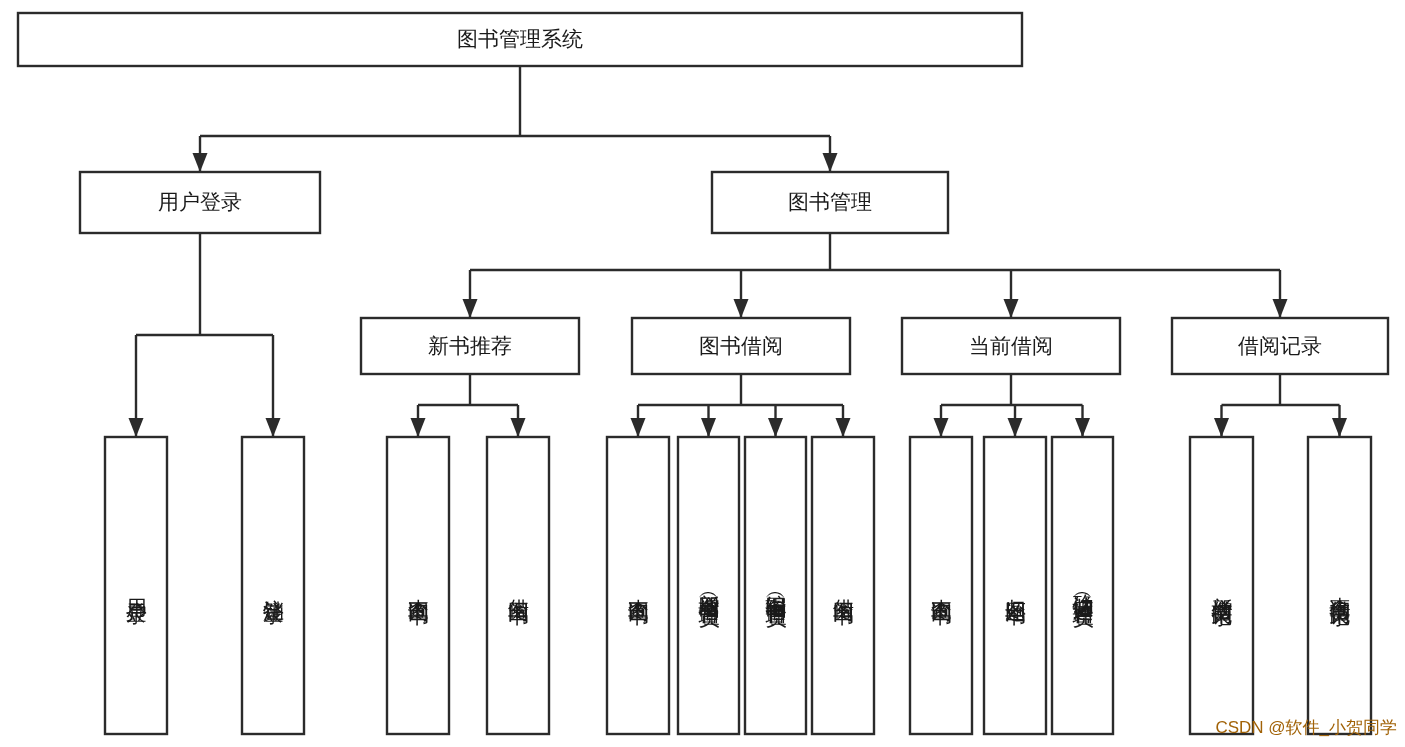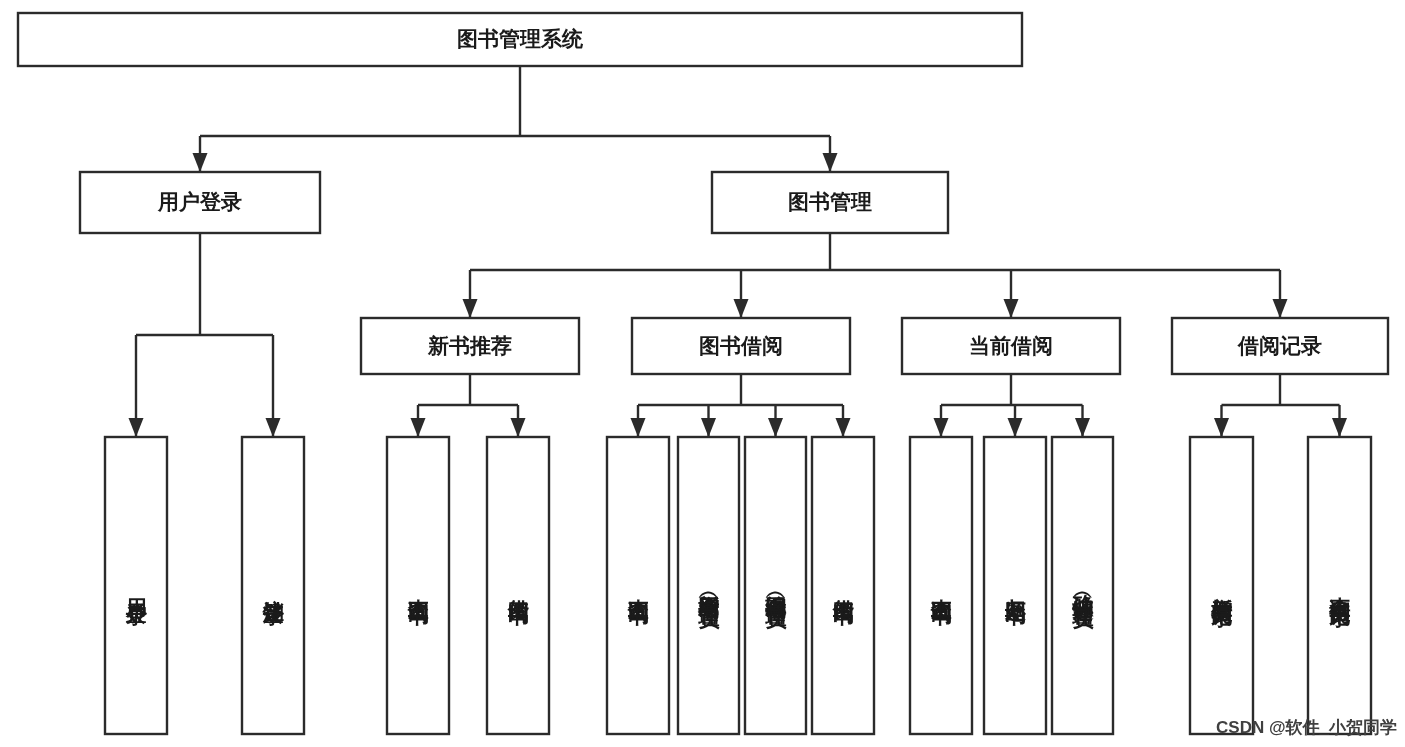--- a/index.html
+++ b/index.html
@@ -11,21 +11,20 @@
     width: 1405px;
     height: 747px;
     font-family: "Liberation Sans", "DejaVu Sans", sans-serif;
     overflow: hidden;
   }
   #diagram-root {
     position: relative;
     width: 1405px;
     height: 747px;
     background: #ffffff;
-    font-weight: bold;
   }
   svg#tree-svg {
     position: absolute;
     left: 0;
     top: 0;
     width: 1405px;
     height: 747px;
     display: block;
   }
   .node-rect {
@@ -65,21 +64,21 @@
     white-space: nowrap;
     pointer-events: none;
     user-select: none;
   }
   .watermark {
     position: absolute;
     right: 8px;
     bottom: 8px;
     font-family: "Liberation Sans", "DejaVu Sans", sans-serif;
     font-size: 17px;
-    color: #404040;
+    color: #a16207;
     white-space: nowrap;
     user-select: none;
   }
 </style>
 </head>
 <body>
 
 <div id="diagram-root">
 
   <svg id="tree-svg" viewBox="0 0 1405 747" xmlns="http://www.w3.org/2000/svg">

